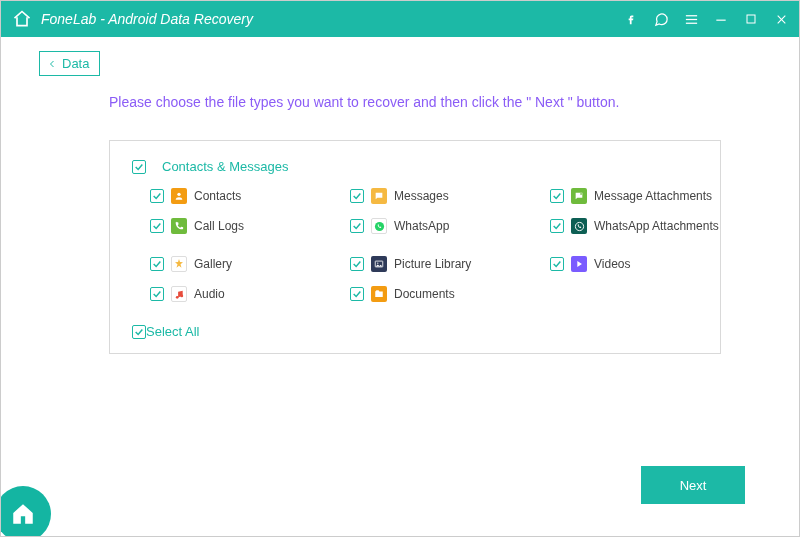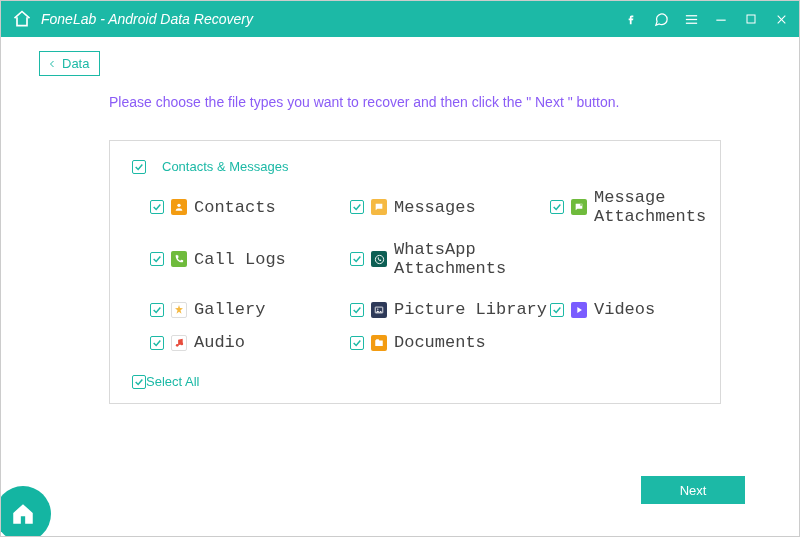--- a/index.html
+++ b/index.html
@@ -89,44 +89,43 @@
   .grid {
     display: grid;
     grid-template-columns: 200px 200px 200px;
     row-gap: 14px;
     margin: 0 0 22px 18px;
   }
   .item {
     display: flex;
     align-items: center;
     gap: 7px;
-    font-size: 17px;
+    font-size: 12px;
     color: #444;
-    font-family: Liberation Mono, monospace;
   }
   .iconbox {
     width: 16px; height: 16px;
     border-radius: 2px;
     display: inline-flex;
     align-items: center;
     justify-content: center;
     flex-shrink: 0;
   }
   .selectall {
     display: flex;
     align-items: center;
     color: #1cb9a6;
     font-size: 13px;
   }
   .next-btn {
     position: absolute;
     right: 54px;
     bottom: 32px;
     width: 104px;
-    height: 28px;
+    height: 38px;
     background: #1cb9a6;
     color: #fff;
     border: none;
     font-size: 13px;
     cursor: pointer;
   }
   .home-fab {
     position: absolute;
     left: -6px;
     bottom: -6px;
@@ -262,20 +261,34 @@
           </svg>
         </span>
       <span>Call Logs</span>
     </div>
     <div class="item">
       <span class="check">
           <svg width="10" height="10" viewBox="0 0 24 24" fill="none" stroke="#1cb9a6" stroke-width="3.5">
             <polyline points="4 12 10 18 20 6"></polyline>
           </svg>
         </span>
+      <span class="iconbox" style="background:#fff;border:0.5px solid #ddd">
+          <svg width="11" height="11" viewBox="0 0 24 24" fill="#25d366">
+            <circle cx="12" cy="12" r="10"></circle>
+            <path fill="#fff" d="M8 8c0 4 3 7 7 7l1-2-2-1-1 1c-1 0-3-2-3-3l1-1-1-2z"></path>
+          </svg>
+        </span>
+      <span>WhatsApp</span>
+    </div>
+    <div class="item">
+      <span class="check">
+          <svg width="10" height="10" viewBox="0 0 24 24" fill="none" stroke="#1cb9a6" stroke-width="3.5">
+            <polyline points="4 12 10 18 20 6"></polyline>
+          </svg>
+        </span>
       <span class="iconbox" style="background:#0d5f54">
           <svg width="11" height="11" viewBox="0 0 24 24" fill="#fff">
             <circle cx="12" cy="12" r="9" fill="none" stroke="#fff" stroke-width="2"></circle>
             <path d="M8 8c0 4 3 7 7 7l1-2-2-1-1 1c-1 0-3-2-3-3l1-1-1-2z"></path>
           </svg>
         </span>
       <span>WhatsApp Attachments</span>
     </div>
   </div>
 

